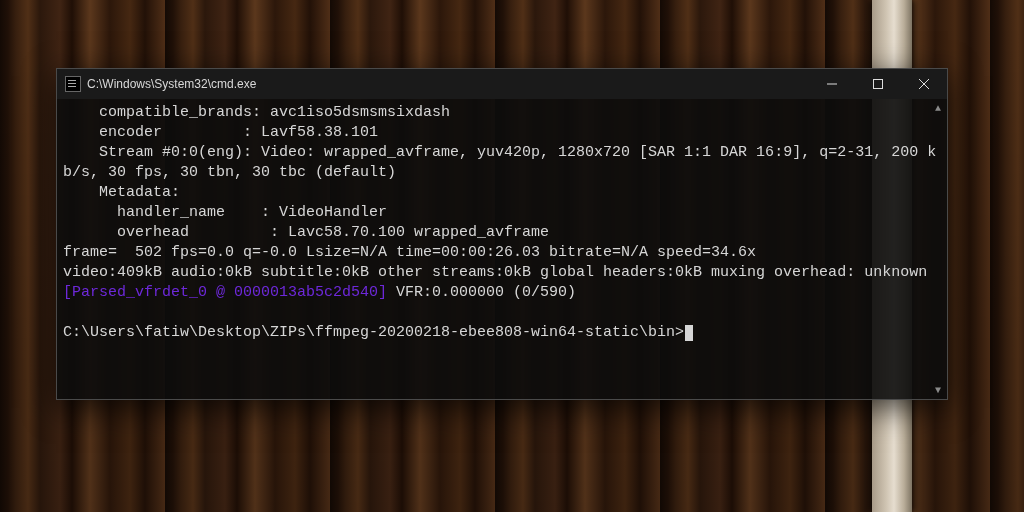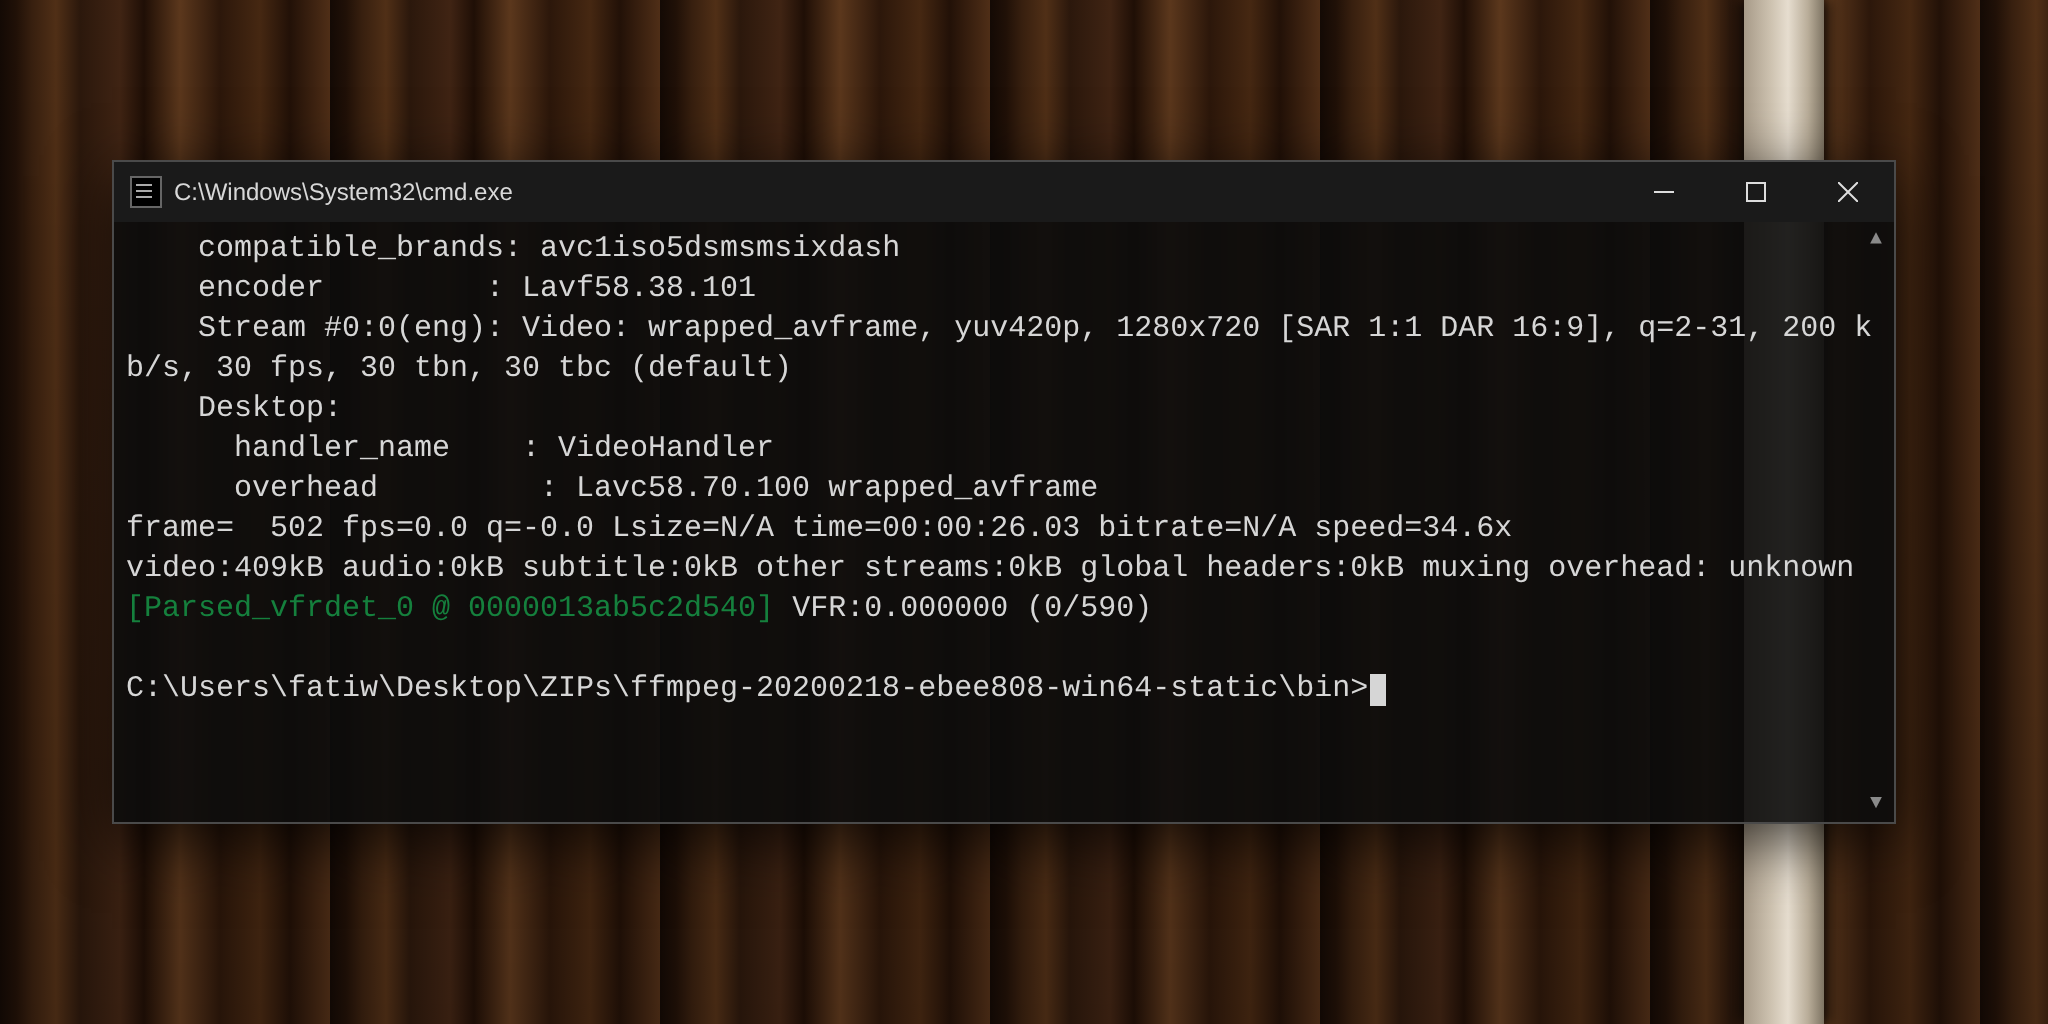--- a/index.html
+++ b/index.html
@@ -23,21 +23,21 @@
     top: 0; bottom: 0;
     right: 112px;
     width: 40px;
     background: linear-gradient(90deg, #a79a88 0%, #cfc4b2 35%, #e6ddcf 55%, #b9ad99 80%, #7e7463 100%);
     box-shadow: -3px 0 6px rgba(0,0,0,0.6), 3px 0 6px rgba(0,0,0,0.6);
   }
 
   .window {
     position: absolute;
     left: 56px;
-    top: 80px;
+    top: 68px;
     width: 892px;
     height: 332px;
     background: rgba(12,12,12,0.90);
     border: 1px solid #4a4a4a;
     box-shadow: 0 8px 30px rgba(0,0,0,0.7);
     display: flex;
     flex-direction: column;
   }
   .titlebar {
     height: 30px;
@@ -77,21 +77,21 @@
     overflow: hidden;
   }
   pre.term {
     color: #d6d6d6;
     font-family: Consolas, 'Courier New', monospace;
     font-size: 15px;
     line-height: 20px;
     white-space: pre-wrap;
     word-break: break-all;
   }
-  .green { color: #15803d; }
+  .green { color: #6d28d9; }
   .cursor {
     display: inline-block;
     width: 8px; height: 16px;
     background: #d6d6d6;
     vertical-align: text-bottom;
     margin-left: 1px;
   }
 
   .scroll-up, .scroll-down {
     position: absolute;
@@ -130,21 +130,21 @@
           <path d="M0 0 L10 10 M10 0 L0 10" stroke="currentColor" stroke-width="1"></path>
         </svg>
     </div>
   </div>
 
   <div class="client">
     <div class="scroll-up">▲</div>
     <pre class="term"><span>    compatible_brands: avc1iso5dsmsmsixdash</span>
 <span>    encoder         : Lavf58.38.101</span>
 <span>    Stream #0:0(eng): Video: wrapped_avframe, yuv420p, 1280x720 [SAR 1:1 DAR 16:9], q=2-31, 200 kb/s, 30 fps, 30 tbn, 30 tbc (default)</span>
-<span>    Desktop:</span>
+<span>    Metadata:</span>
 <span>      handler_name    : VideoHandler</span>
 <span>      overhead         : Lavc58.70.100 wrapped_avframe</span>
 <span>frame=  502 fps=0.0 q=-0.0 Lsize=N/A time=00:00:26.03 bitrate=N/A speed=34.6x</span>
 <span>video:409kB audio:0kB subtitle:0kB other streams:0kB global headers:0kB muxing overhead: unknown</span>
 <span class="green">[Parsed_vfrdet_0 @ 0000013ab5c2d540]</span><span> VFR:0.000000 (0/590)</span>
 <span></span>
 <span>C:\Users\fatiw\Desktop\ZIPs\ffmpeg-20200218-ebee808-win64-static\bin&gt;</span><span class="cursor"></span></pre>
     <div class="scroll-down">▼</div>
   </div>
 </div>

